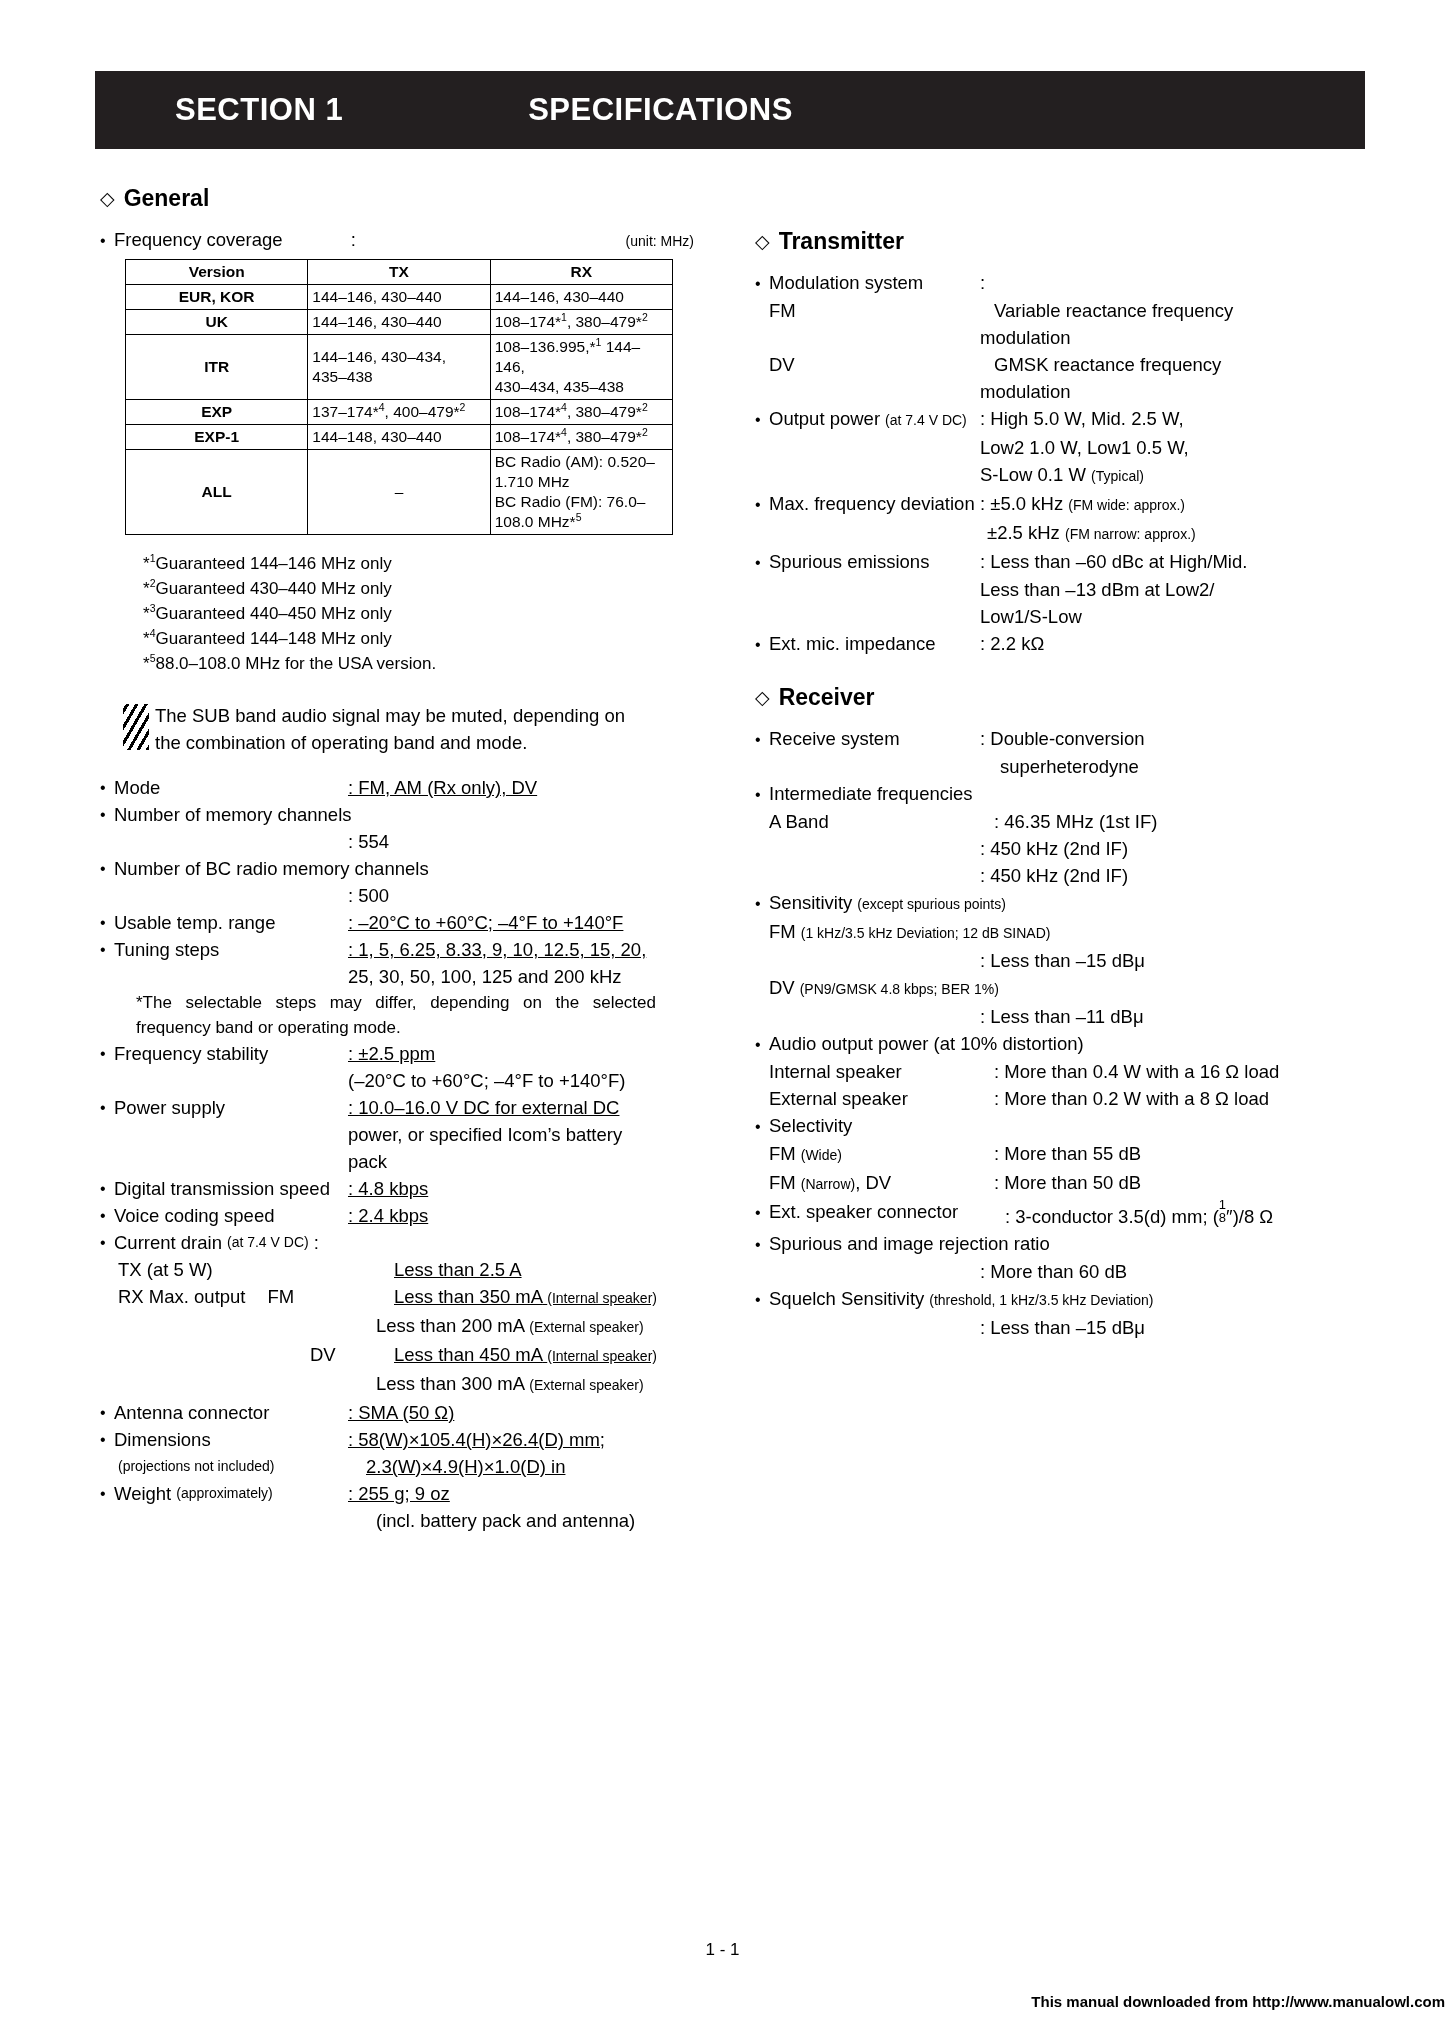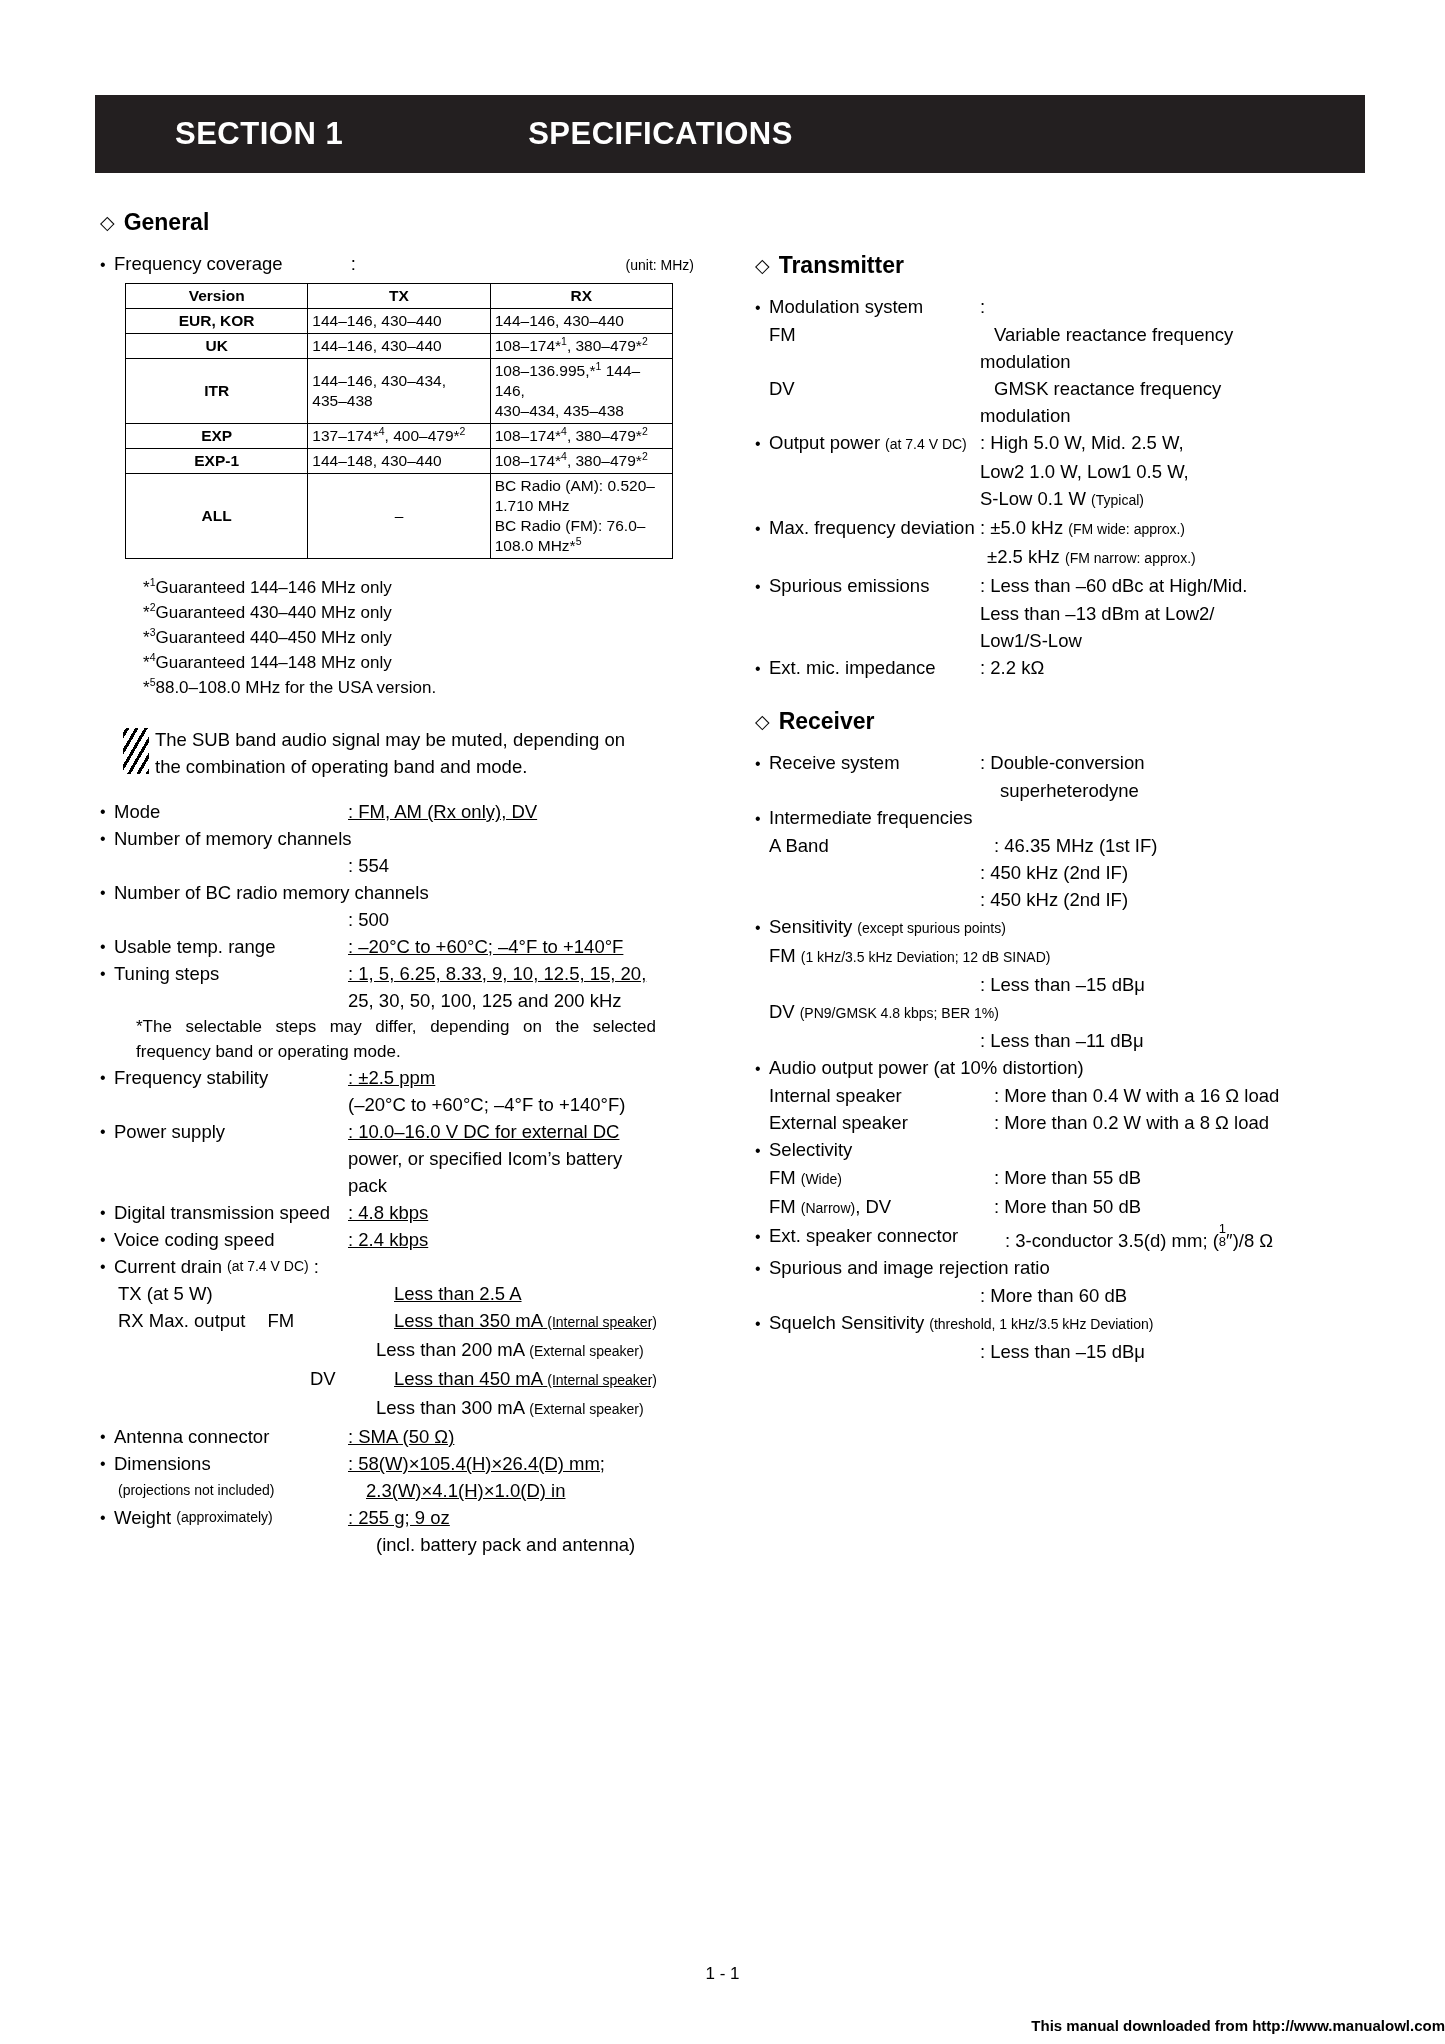--- a/index.html
+++ b/index.html
@@ -13,21 +13,20 @@
     font-family: "Liberation Sans", sans-serif;
     color: #000;
     position: relative;
     overflow: hidden;
   }
   .page {
     position: relative;
     width: 1445px;
     height: 1460px;
     box-sizing: border-box;
-    margin-top: 24px;
   }
 
   
   .section-banner {
     position: absolute;
     left: 95px;
     top: 71px;
     width: 1270px;
     height: 78px;
     background: #231f20;
@@ -450,21 +449,21 @@
 
     <div class="row2">
       <div class="c1">
           <span class="bullet">•</span>
           <span>Dimensions</span>
         </div>
       <div class="c2">: 58(W)×105.4(H)×26.4(D) mm;</div>
     </div>
     <div class="row2">
       <div class="c1 sm" style="padding-left:18px">(projections not included)</div>
-      <div class="c2">2.3(W)×4.1(H)×1.0(D) in</div>
+      <div class="c2">2.3(W)×4.9(H)×1.0(D) in</div>
     </div>
 
     <div class="row2">
       <div class="c1">
         <span class="bullet">•</span>
         <span>Weight</span>
         <span class="sm" style="margin-left:5px">(approximately)</span>
       </div>
       <div class="c2">: 255 g; 9 oz</div>
     </div>

